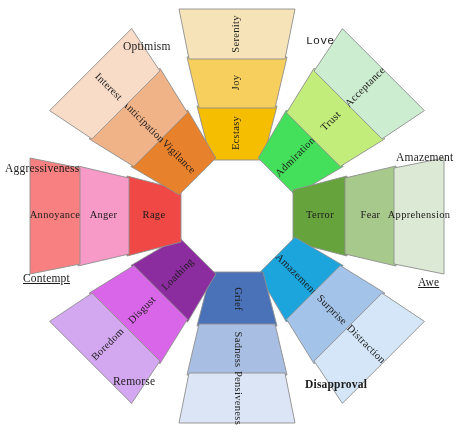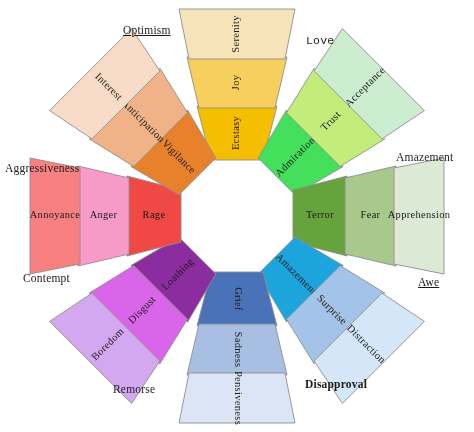--- a/index.html
+++ b/index.html
@@ -100,18 +100,18 @@
           <polygon points="159.9,71.0 131.6,28.6 49.6,110.6 92.0,138.9" fill="#F9DCC8" stroke="#8E8E8E" class="petal-shape"></polygon>
           <text x="108.3" y="87.3" class="petal-label" transform="rotate(45.0 108.3 87.3)">Interest</text>
         </g>
       </g>
   </svg>
   <div id="dyads-layer">
       <div class="dyad-label" style="left: 306px; top: 34px; font-family: Liberation Mono, monospace;">Love</div>
       <div class="dyad-label" style="left: 396px; top: 151px;">Amazement</div>
       <div class="dyad-label" style="left: 418px; top: 276px; text-decoration: underline;">Awe</div>
       <div class="dyad-label" style="left: 305px; top: 378px; font-weight: bold;">Disapproval</div>
-      <div class="dyad-label" style="left: 113px; top: 375px; margin-top: 8px;">Remorse</div>
-      <div class="dyad-label" style="left: 23px; top: 272px;">Contempt</div>
+      <div class="dyad-label" style="left: 113px; top: 375px;">Remorse</div>
+      <div class="dyad-label" style="left: 23px; top: 272px; text-decoration: underline;">Contempt</div>
       <div class="dyad-label" style="left: 5px; top: 162px;">Aggressiveness</div>
-      <div class="dyad-label" style="left: 123px; top: 24px; text-decoration: underline;">Optimism</div>
+      <div class="dyad-label" style="left: 123px; top: 40px;">Optimism</div>
     </div>
 </div>
 
 </body></html>

